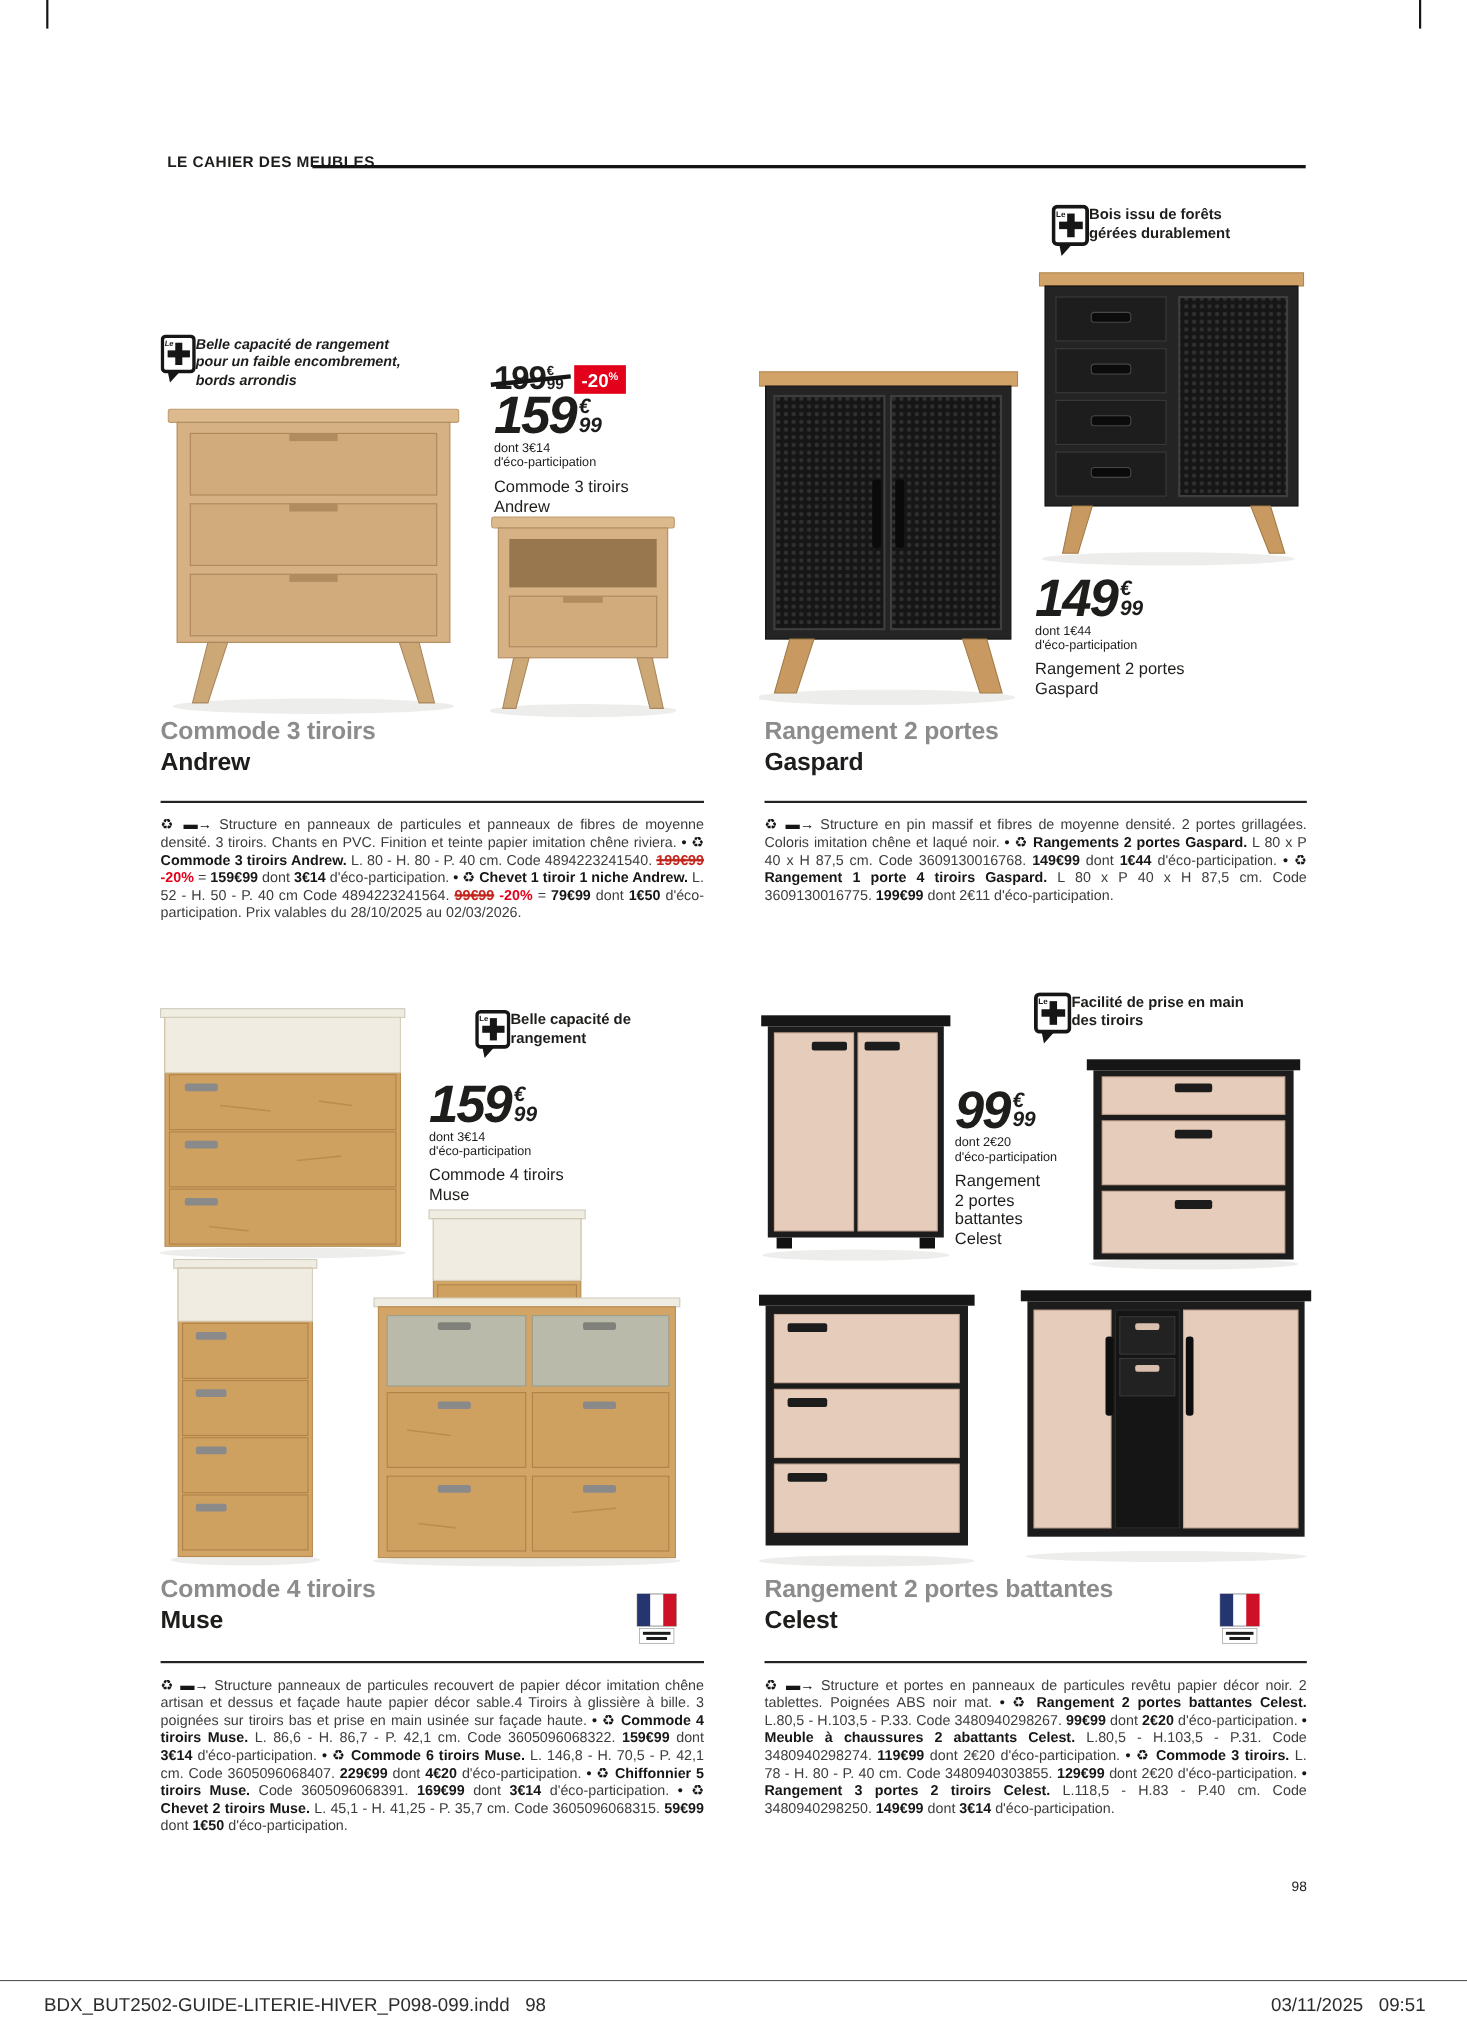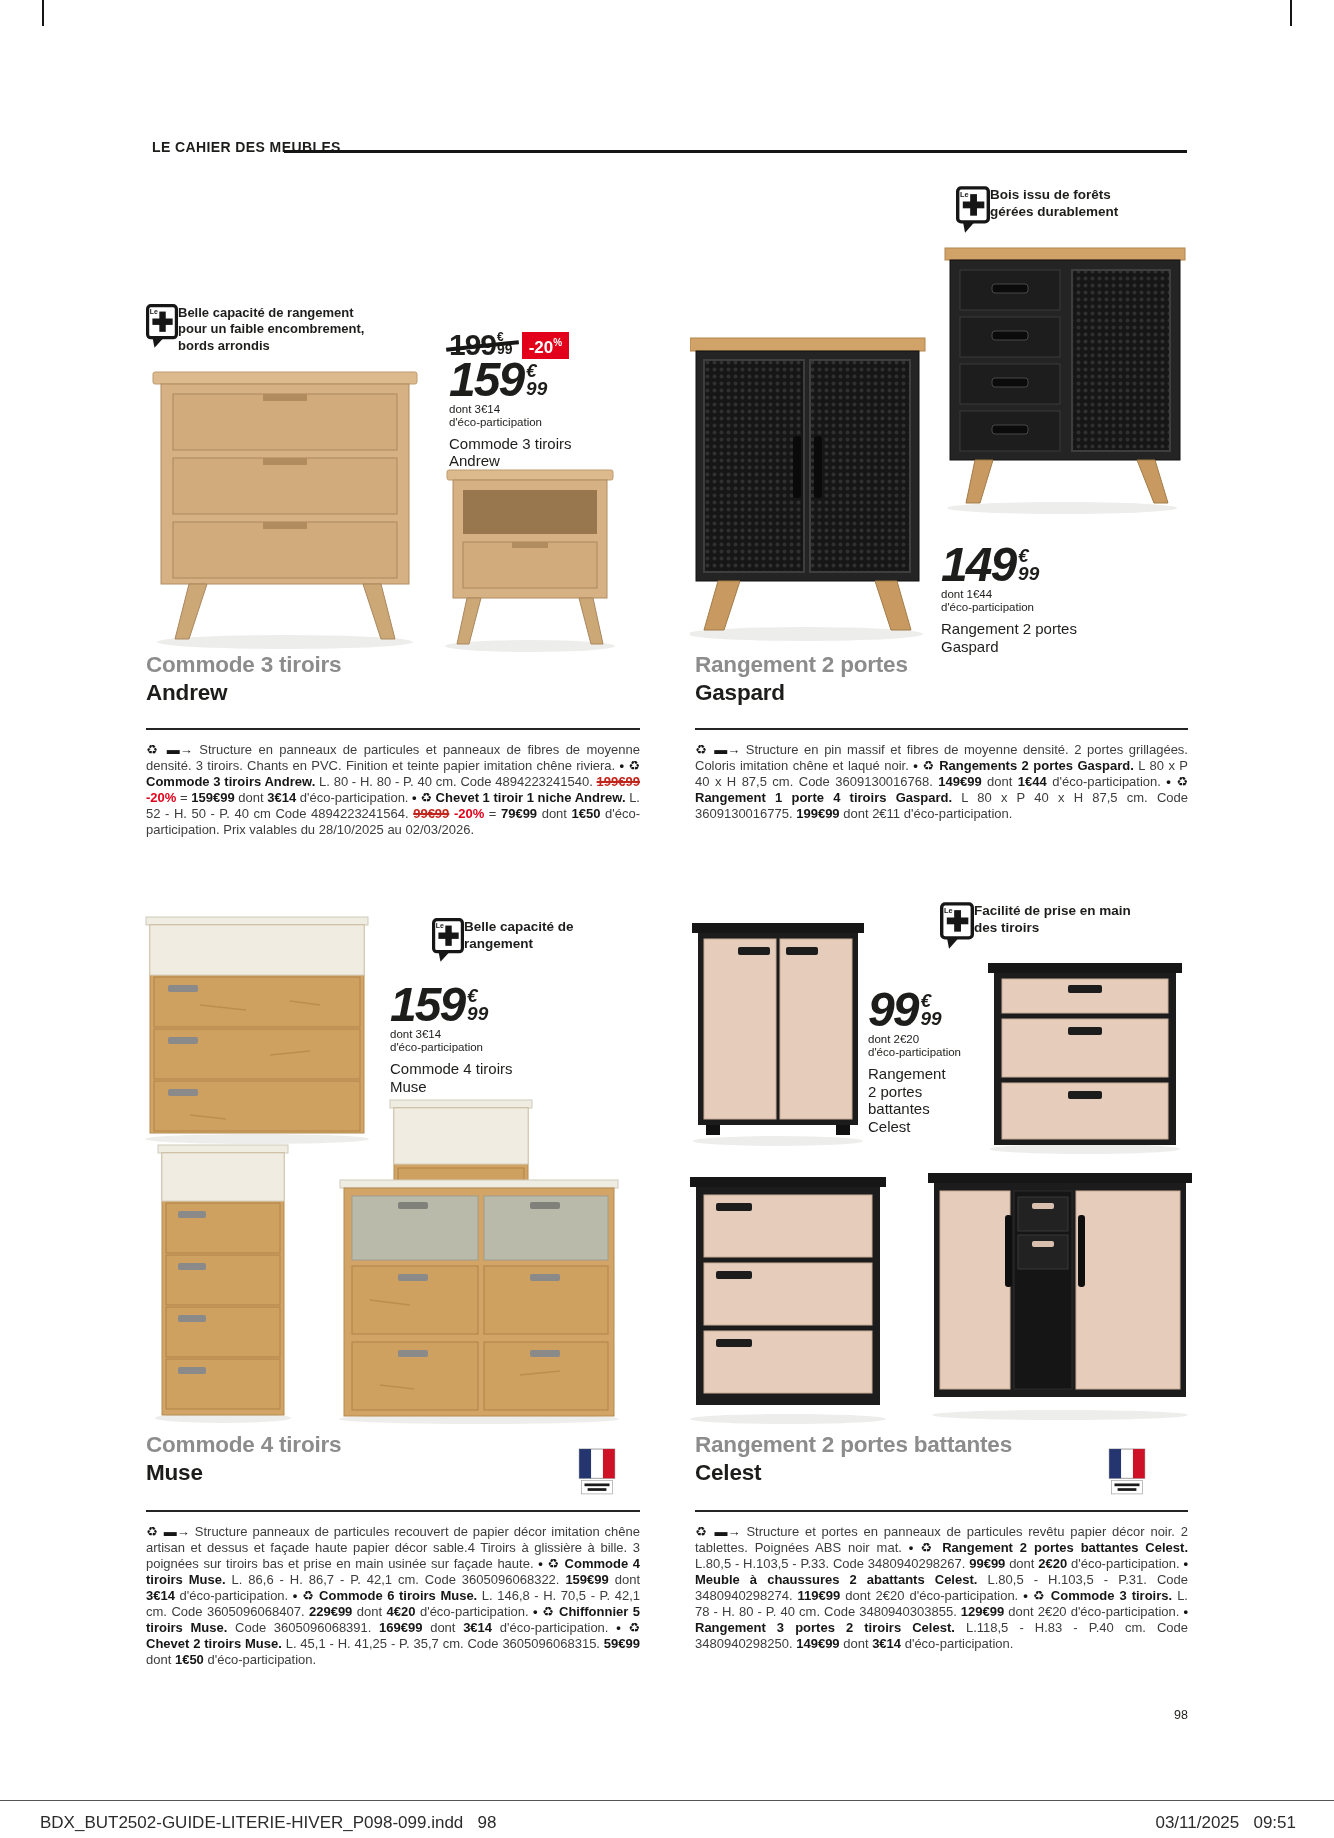--- a/index.html
+++ b/index.html
@@ -77,21 +77,21 @@
       <rect x="6" y="13.5" width="19" height="6" fill="#161616"></rect>
       <polygon points="6,31 17,31 8,41" fill="#161616"></polygon>
       <text x="3.5" y="9.5" font-size="6.5" font-weight="bold" fill="#161616">Le</text>
     </svg>
     <div class="badge-text">
         <div>Bois issu de forêts</div>
         <div>gérées durablement</div>
       </div>
   </div>
 
-  <div class="badge" style="left:146px;top:304px;">
+  <div class="badge" style="left:146px;top:304px;font-style:italic;">
     <svg width="32" height="45" viewBox="0 0 30 42">
       <rect x="1.5" y="1.5" width="27" height="30" rx="3" fill="#fff" stroke="#161616" stroke-width="3"></rect>
       <rect x="12.5" y="7" width="6" height="19" fill="#161616"></rect>
       <rect x="6" y="13.5" width="19" height="6" fill="#161616"></rect>
       <polygon points="6,31 17,31 8,41" fill="#161616"></polygon>
       <text x="3.5" y="9.5" font-size="6.5" font-weight="bold" fill="#161616">Le</text>
     </svg>
     <div class="badge-text" style="font-size:13px;line-height:16.3px;">
         <div>Belle capacité de rangement</div>
         <div>pour un faible encombrement,</div>
@@ -185,21 +185,21 @@
     <rect x="0" y="98" width="235" height="13" fill="#d2a369" stroke="#b2854e"></rect>
     <rect x="6" y="111" width="223" height="230" fill="#242424" stroke="#111"></rect>
     <rect x="14" y="120" width="100" height="212" fill="url(#meshP)" stroke="#3e3e3e" stroke-width="2"></rect>
     <rect x="120" y="120" width="100" height="212" fill="url(#meshP)" stroke="#3e3e3e" stroke-width="2"></rect>
     <rect x="103" y="196" width="8" height="62" rx="3" fill="#0a0a0a"></rect>
     <rect x="124" y="196" width="8" height="62" rx="3" fill="#0a0a0a"></rect>
     <polygon points="28,341 50,341 34,390 14,390" fill="#c89a62" stroke="#a27c47"></polygon>
     <polygon points="185,341 207,341 221,390 201,390" fill="#c89a62" stroke="#a27c47"></polygon>
   </svg>
 
-  <div class="price-block" style="left:941px;top:526px;margin-top:20px;">
+  <div class="price-block" style="left:941px;top:526px;">
     <div class="big-price">
       <span class="bp-euros">149</span>
       <span class="bp-stack">
         <span class="bp-cur">€</span>
         <span class="bp-cents">99</span>
       </span>
     </div>
     <div class="eco">
         <div>dont 1€44</div>
         <div>d'éco-participation</div>

